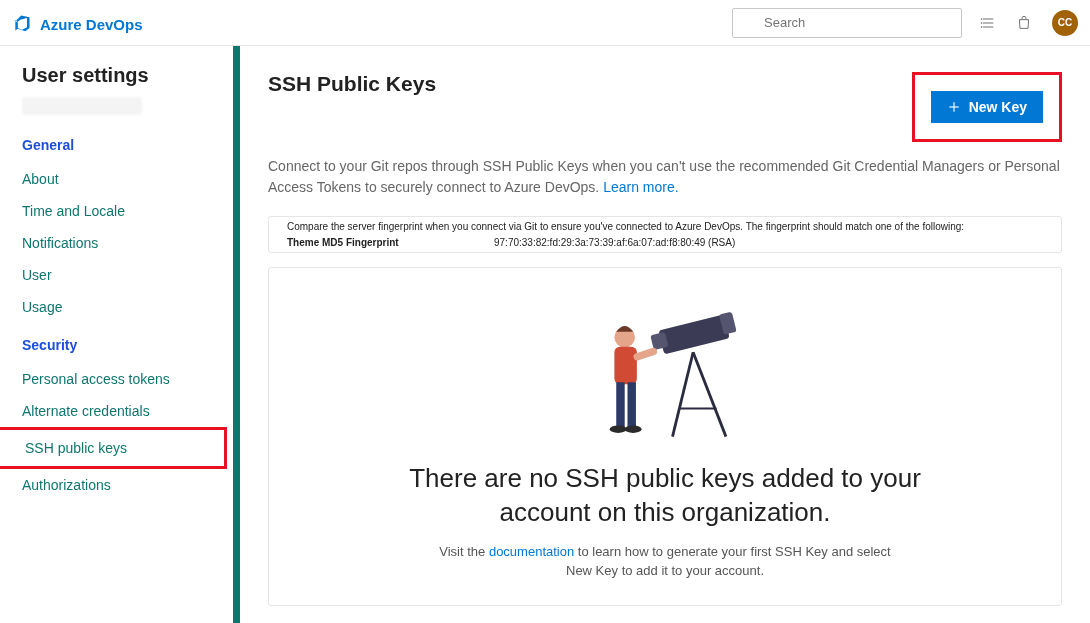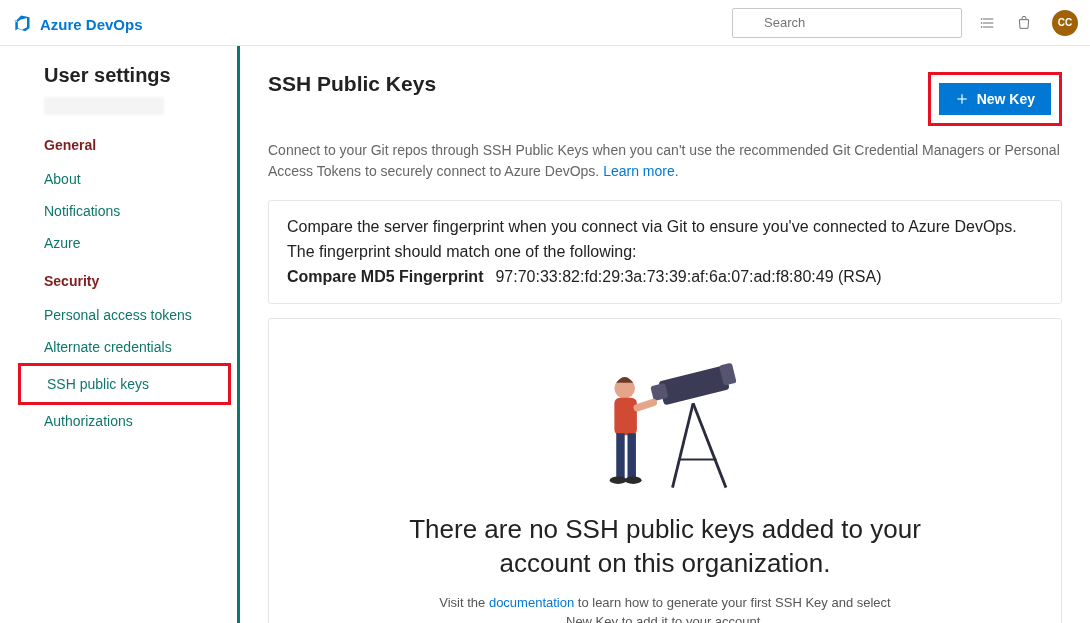--- a/index.html
+++ b/index.html
@@ -9,36 +9,36 @@
     .brand { display: flex; align-items: flex-end; gap: 8px; }
     .brand-name { color: #0078d4; font-weight: 600; font-size: 15px; }
     .brand-icon svg { width: 20px; height: 20px; display: block; }
     .topbar-spacer { flex: 1; }
     .searchbox { display: flex; align-items: center; width: 230px; height: 30px; border: 1px solid #c8c8c8; border-radius: 2px; padding: 0 25px; gap: 6px; }
     .searchbox input { border: none; outline: none; flex: 1; font-size: 13px; color: #333; background: transparent; }
     .topbar-icons { display: flex; align-items: center; gap: 20px; margin-left: 18px; }
     .avatar { width: 26px; height: 26px; border-radius: 50%; background: #a16207; color: #fff; font-size: 10px; font-weight: 600; display: flex; align-items: center; justify-content: center; }
 
     .layout { display: flex; height: calc(623px - 46px); }
-    .sidebar { width: 240px; border-right: 3px solid #0f766e; padding: 18px 0 0 44px; }
+    .sidebar { width: 240px; border-right: 7px solid #0f766e; padding: 18px 0 0 22px; }
     .sidebar h1 { font-size: 20px; font-weight: 600; color: #222; margin-bottom: 10px; }
     .redacted { width: 120px; height: 18px; background: #f4f4f4; border-radius: 3px; margin-bottom: 22px; filter: blur(1px); }
-    .section-label { font-size: 14px; font-weight: 600; color: #7f1d1d; margin: 14px 0 10px 0; }
+    .section-label { font-size: 14px; font-weight: 600; color: #1d4ed8; margin: 14px 0 10px 0; }
     .nav-item { font-size: 14px; color: #0f766e; padding: 8px 0; cursor: pointer; }
     .highlight-box { border: 3px solid #e81123; padding: 2px 6px; margin-left: -26px; margin-right: 6px; }
     .highlight-box .nav-item { padding-left: 20px; }
 
     .main { flex: 1; padding: 26px 28px 10px 28px; overflow-y: auto; }
     .page-head { display: flex; align-items: flex-start; justify-content: space-between; margin-bottom: 14px; }
     .page-title { font-size: 21px; font-weight: 600; color: #222; }
-    .btn-wrap { border: 3px solid #e81123; padding: 8px; }
+    .btn-wrap { border: 3px solid #e81123; padding: 16px; }
     .new-key-btn { background: #0078d4; color: #fff; border: none; padding: 8px 16px; font-size: 14px; font-weight: 600; display: flex; align-items: center; gap: 8px; cursor: pointer; }
     .desc { font-size: 14px; color: #666; line-height: 1.5; margin-bottom: 18px; max-width: 800px; }
     .link { color: #0078d4; cursor: pointer; }
-    .card { border: 1px solid #e5e5e5; border-radius: 3px; padding: 14px 18px; font-size: 16px; color: #222; line-height: 1.55; margin-bottom: 14px; }
+    .card { border: 1px solid #e5e5e5; border-radius: 3px; padding: 2px 18px; font-size: 10px; color: #222; line-height: 1.55; margin-bottom: 14px; }
     .fp-row { display: flex; gap: 12px; }
     .fp-label { font-weight: 600; min-width: 195px; }
     .empty { border: 1px solid #e5e5e5; border-radius: 3px; padding: 28px 20px 24px 20px; text-align: center; }
     .illus { width: 190px; height: 150px; margin: 0 auto 12px auto; }
     .empty-title { font-size: 26px; font-weight: 400; color: #222; line-height: 1.3; max-width: 560px; margin: 0 auto 12px auto; text-align: center; }
     .empty-sub { font-size: 13px; color: #555; max-width: 480px; margin: 0 auto; line-height: 1.5; }
 
     .ico16 { width: 16px; height: 16px; stroke: #666; stroke-width: 1.4; fill: none; }
   </style>
 </head>
@@ -79,22 +79,24 @@
 </div>
 
 <div class="layout">
 
   <div class="sidebar">
     <h1>User settings</h1>
     <div class="redacted"></div>
 
     <div class="section-label">General</div>
     <div class="nav-item">About</div>
+    <div class="nav-item">Time and Locale</div>
     <div class="nav-item">Notifications</div>
-    <div class="nav-item">Azure</div>
+    <div class="nav-item">User</div>
+    <div class="nav-item">Usage</div>
 
     <div class="section-label">Security</div>
     <div class="nav-item">Personal access tokens</div>
     <div class="nav-item">Alternate credentials</div>
     <div class="highlight-box">
       <div class="nav-item">SSH public keys</div>
     </div>
     <div class="nav-item">Authorizations</div>
   </div>
 
@@ -112,21 +114,21 @@
       </div>
     </div>
 
     <p class="desc">
       <span>Connect to your Git repos through SSH Public Keys when you can't use the recommended Git Credential Managers or Personal Access Tokens to securely connect to Azure DevOps. </span><span class="link">Learn more.</span>
     </p>
 
     <div class="card">
       <div>Compare the server fingerprint when you connect via Git to ensure you've connected to Azure DevOps. The fingerprint should match one of the following:</div>
       <div class="fp-row">
-        <span class="fp-label">Compare MD5 Fingerprint</span>
+        <span class="fp-label">Theme MD5 Fingerprint</span>
         <span>97:70:33:82:fd:29:3a:73:39:af:6a:07:ad:f8:80:49 (RSA)</span>
       </div>
     </div>
 
     <div class="empty">
       <svg class="illus" viewBox="0 0 200 160">
         <line x1="130" y1="60" x2="108" y2="150" stroke="#2b2b40" stroke-width="3"></line>
         <line x1="130" y1="60" x2="165" y2="150" stroke="#2b2b40" stroke-width="3"></line>
         <line x1="115" y1="120" x2="155" y2="120" stroke="#2b2b40" stroke-width="2"></line>
         <rect x="95" y="28" width="72" height="26" rx="4" fill="#3b3b55" transform="rotate(-14 131 41)"></rect>

